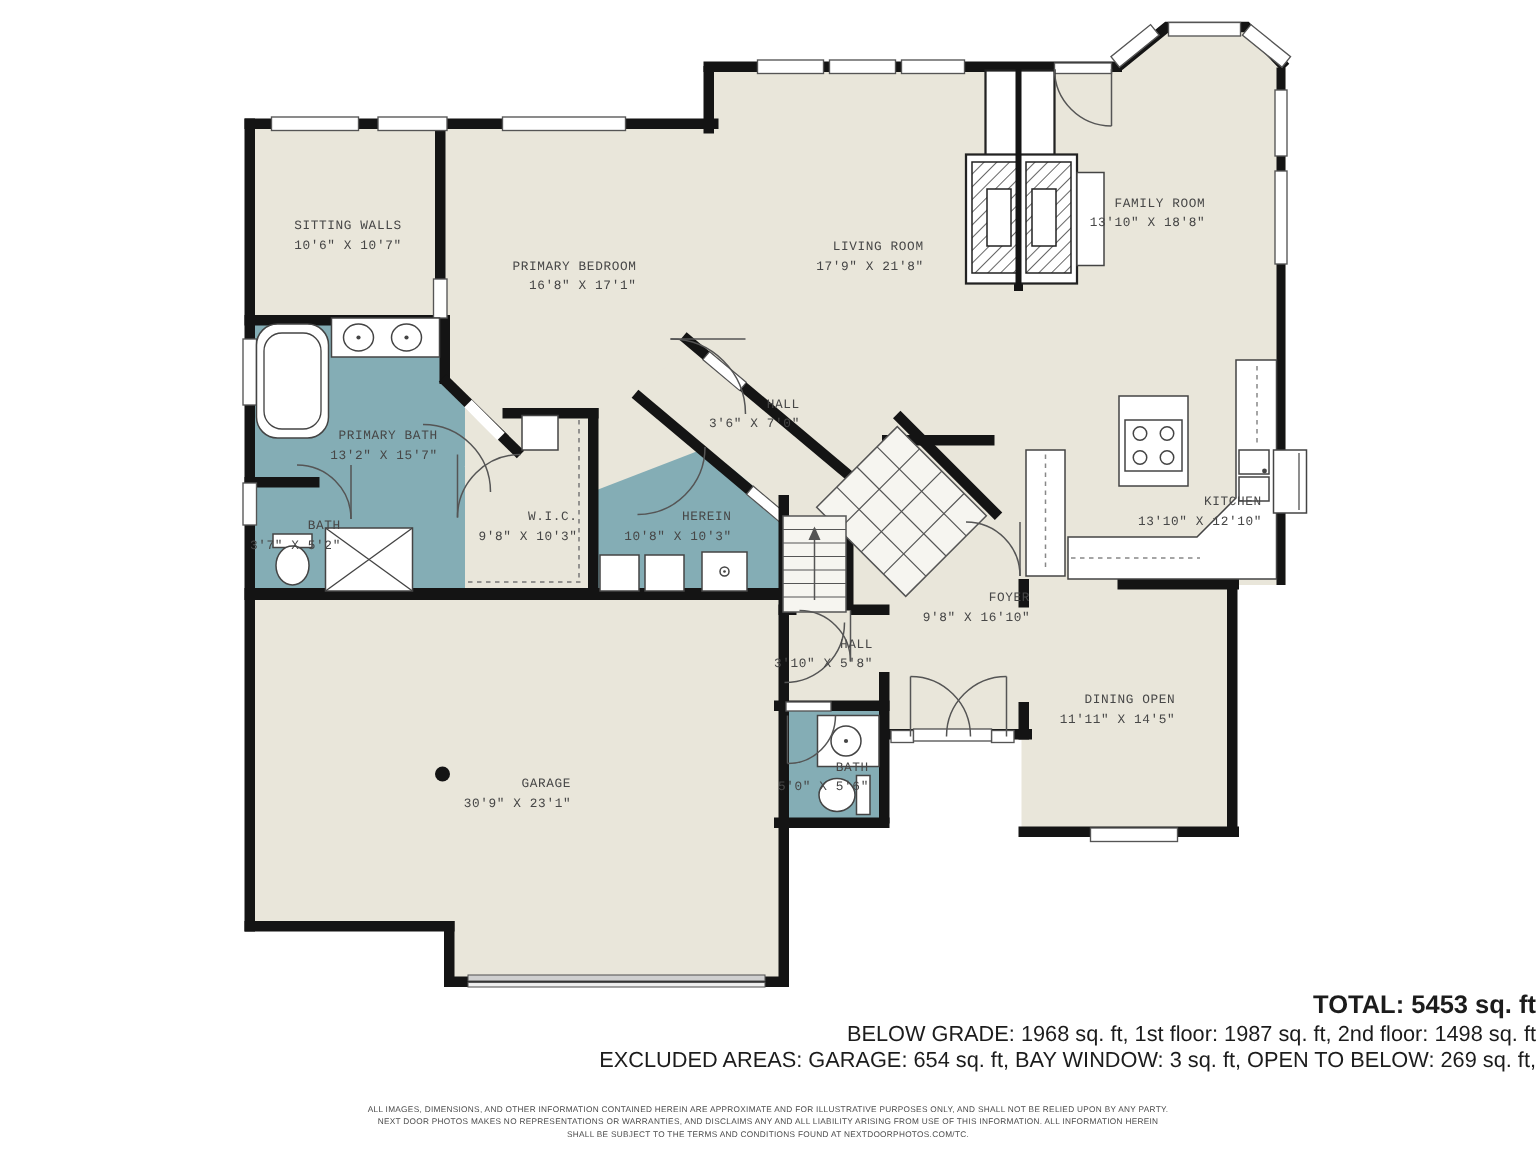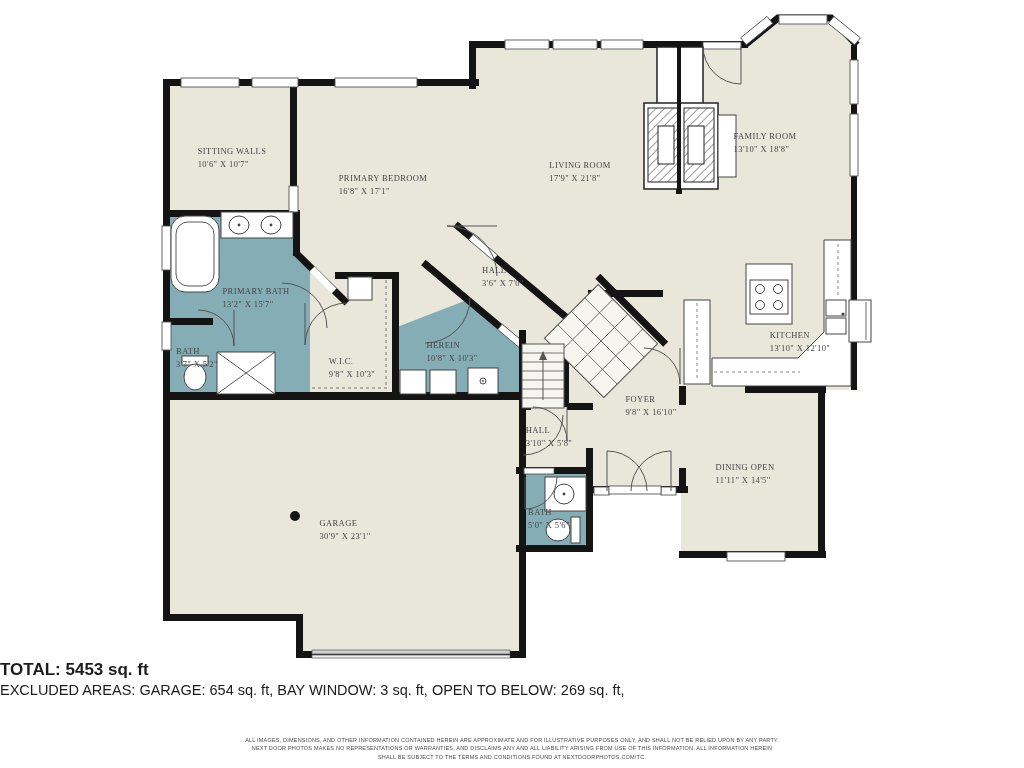--- a/index.html
+++ b/index.html
@@ -1,23 +1,23 @@
 <!DOCTYPE html>
 <html><head>
 <meta charset="utf-8">
 <style>
   html,body{margin:0;padding:0;background:#fff;}
   #page{position:relative;width:1024px;height:768px;background:#fff;overflow:hidden;
         font-family:"Liberation Sans", sans-serif;}
   #plan-svg{position:absolute;left:0;top:0;}
-  .room-label{position:absolute;transform:translate(-50%,-50%);text-align:left;
+  .room-label{position:absolute;transform:translate(-50%,-50%);text-align:right;
               color:#474747;font-size:8.5px;letter-spacing:.4px;line-height:1.55;
-              white-space:nowrap;font-family:Liberation Serif, serif;}
+              white-space:nowrap;font-family:Liberation Mono, monospace;}
   .room-label span{display:block;}
-  #summary{position:absolute;left:0;top:660px;width:1024px;text-align:left;color:#1c1c1c;}
+  #summary{position:absolute;left:0;top:660px;width:1024px;text-align:right;color:#1c1c1c;}
   #summary .total{font-size:17px;font-weight:700;margin:0 0 2px 0;}
   #summary .line{font-size:14.5px;font-weight:400;margin:1px 0;}
   #disclaimer{position:absolute;left:0;top:736px;width:1024px;text-align:center;
               color:#4c4c4c;font-size:5.5px;line-height:1.5;letter-spacing:.2px;}
   #disclaimer div{white-space:nowrap;}
 </style>
 </head>
 <body>
 
 <div id="page">
@@ -264,21 +264,21 @@
       <span>13'10" X 18'8"</span>
 </div>
 <div class="room-label" style="left:256px;top:298px">
   <span>PRIMARY BATH</span>
       <span>13'2" X 15'7"</span>
 </div>
 <div class="room-label" style="left:197px;top:358px">
   <span>BATH</span>
       <span>3'7" X 5'2"</span>
 </div>
-<div class="room-label" style="left:352px;top:368px">
+<div class="room-label" style="left:352px;top:352px">
   <span>W.I.C.</span>
       <span>9'8" X 10'3"</span>
 </div>
 <div class="room-label" style="left:452px;top:352px">
   <span>HEREIN</span>
       <span>10'8" X 10'3"</span>
 </div>
 <div class="room-label" style="left:503px;top:277px">
   <span>HALL</span>
       <span>3'6" X 7'0"</span>
@@ -303,20 +303,21 @@
   <span>BATH</span>
       <span>5'0" X 5'6"</span>
 </div>
 <div class="room-label" style="left:345px;top:530px">
   <span>GARAGE</span>
       <span>30'9" X 23'1"</span>
 </div>
 
 <div id="summary">
   <div class="total">TOTAL: 5453 sq. ft</div>
+  <div class="line">BELOW GRADE: 1968 sq. ft, 1st floor: 1987 sq. ft, 2nd floor: 1498 sq. ft</div>
   <div class="line">EXCLUDED AREAS: GARAGE: 654 sq. ft, BAY WINDOW: 3 sq. ft, OPEN TO BELOW: 269 sq. ft,</div>
 </div>
 
 <div id="disclaimer">
   <div>ALL IMAGES, DIMENSIONS, AND OTHER INFORMATION CONTAINED HEREIN ARE APPROXIMATE AND FOR ILLUSTRATIVE PURPOSES ONLY, AND SHALL NOT BE RELIED UPON BY ANY PARTY.</div>
   <div>NEXT DOOR PHOTOS MAKES NO REPRESENTATIONS OR WARRANTIES, AND DISCLAIMS ANY AND ALL LIABILITY ARISING FROM USE OF THIS INFORMATION. ALL INFORMATION HEREIN</div>
   <div>SHALL BE SUBJECT TO THE TERMS AND CONDITIONS FOUND AT NEXTDOORPHOTOS.COM/TC.</div>
 </div>
 
 </div>

